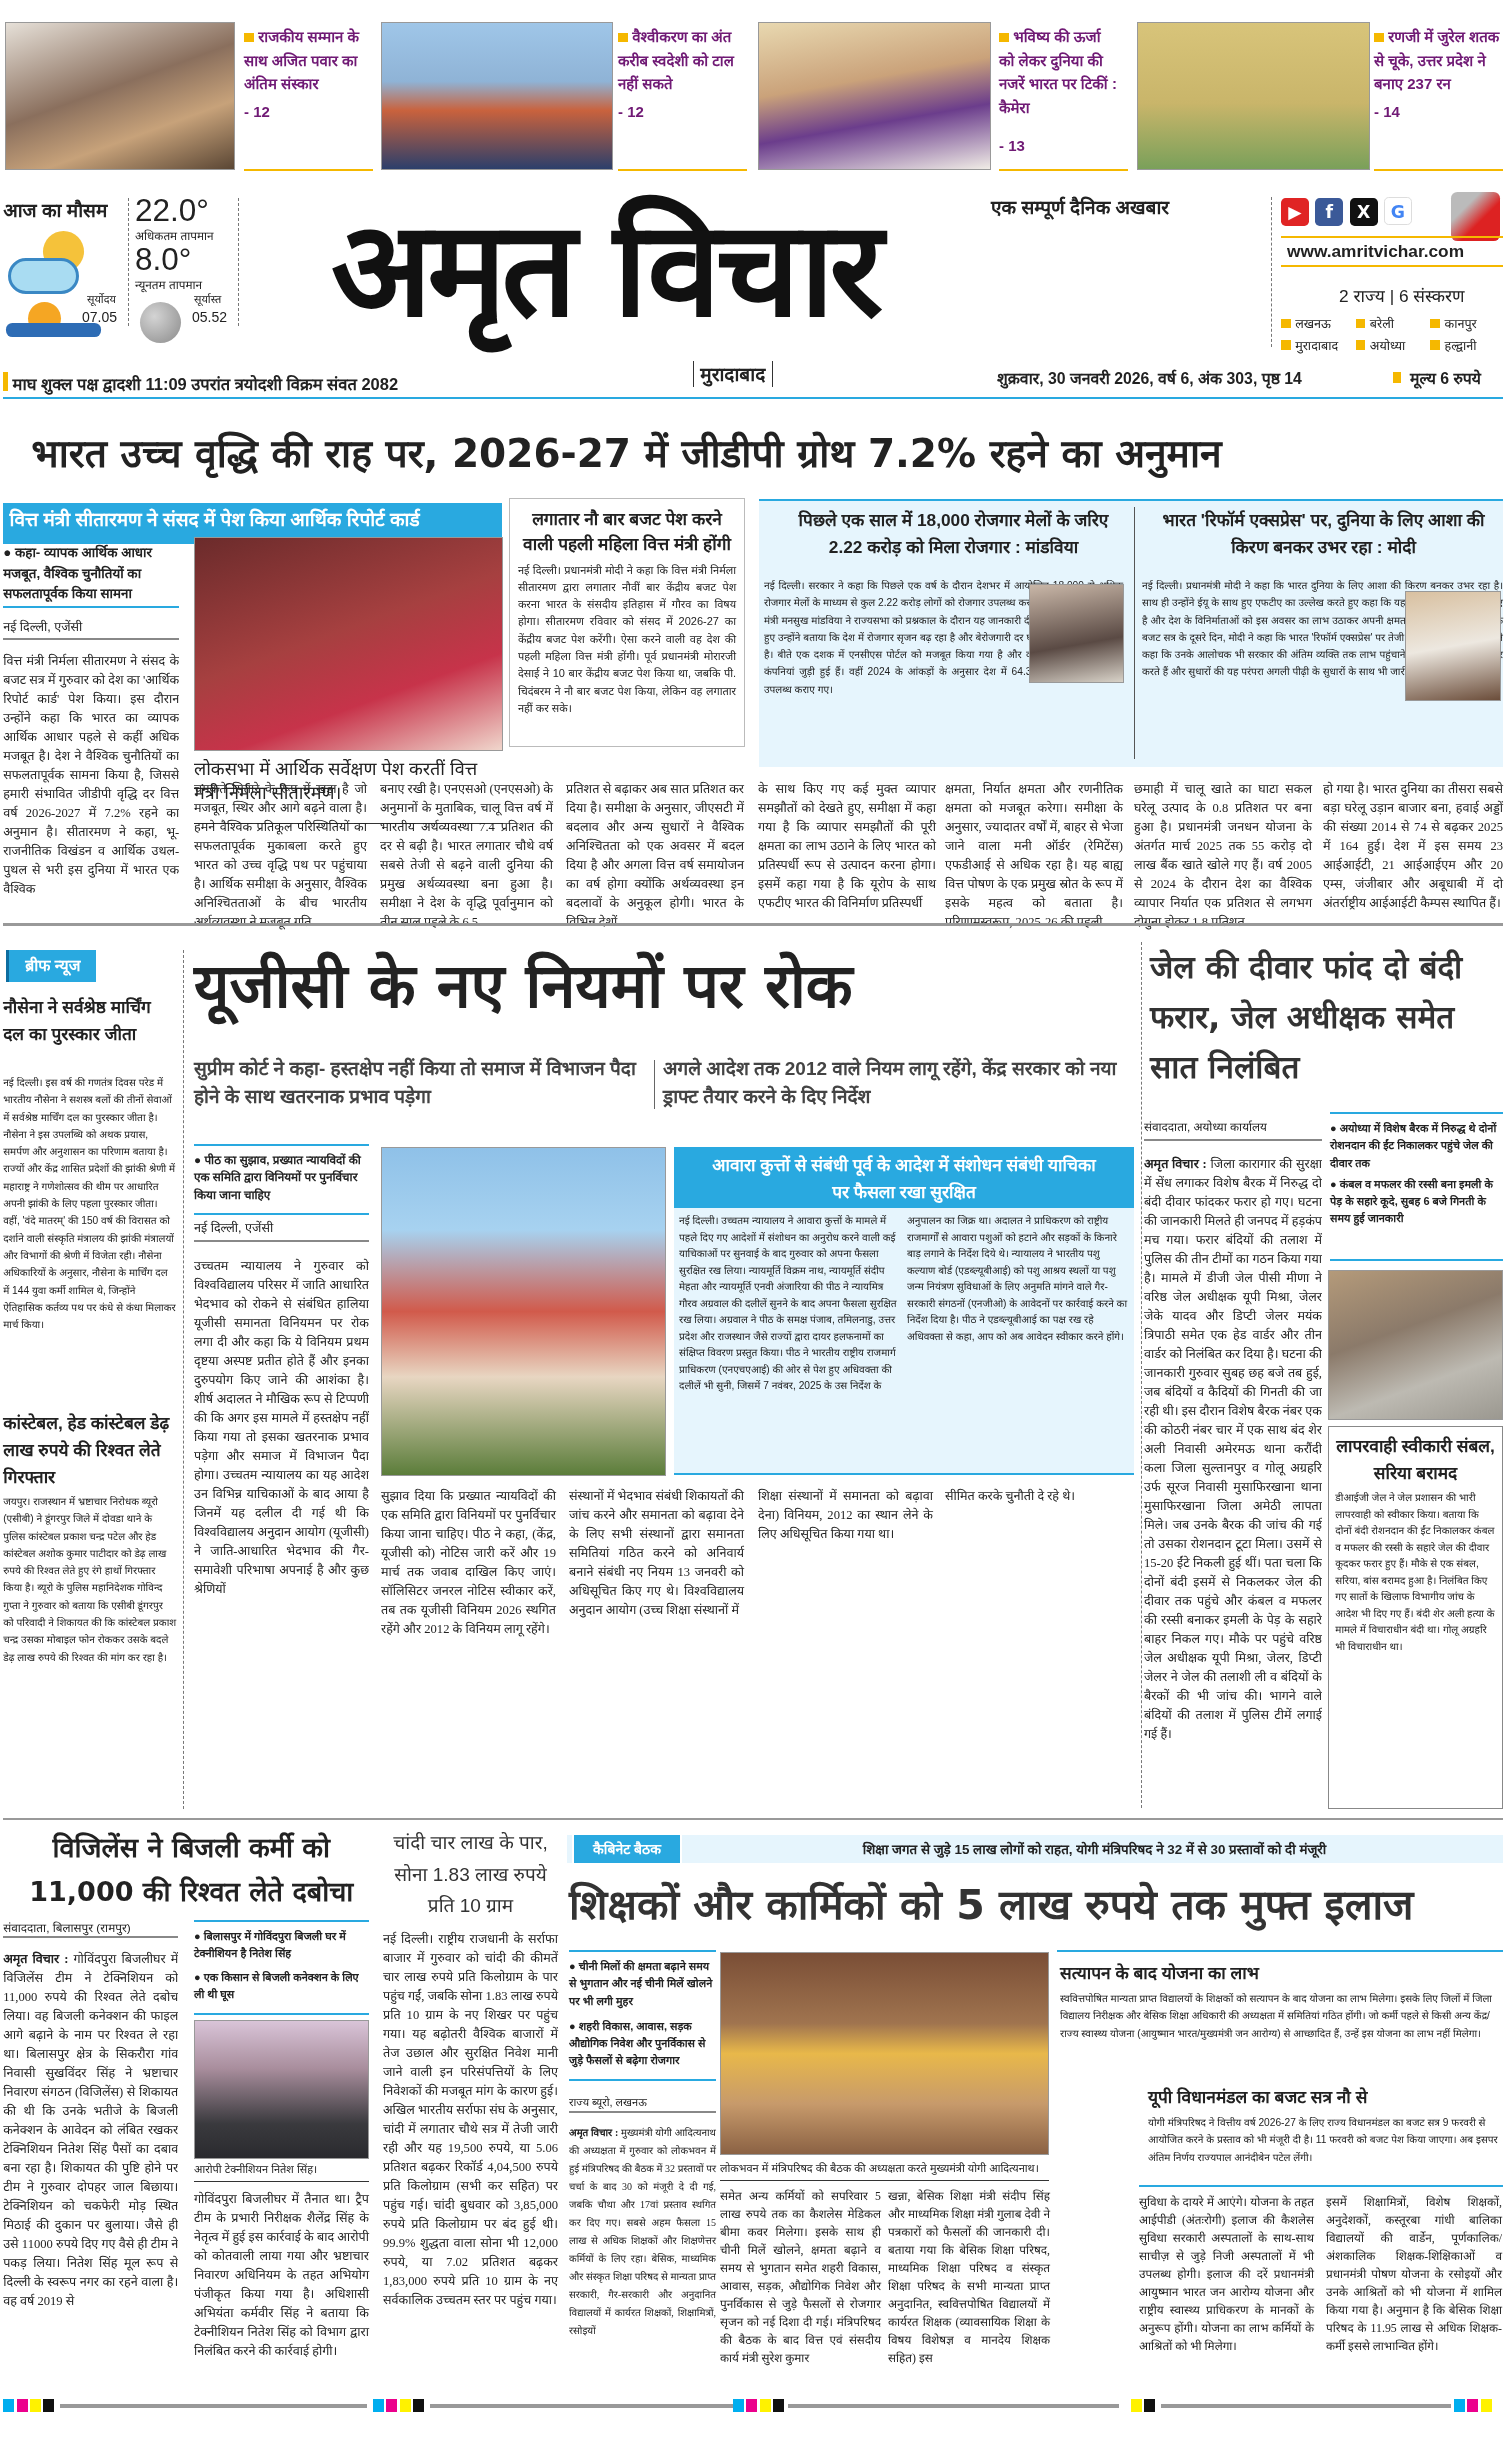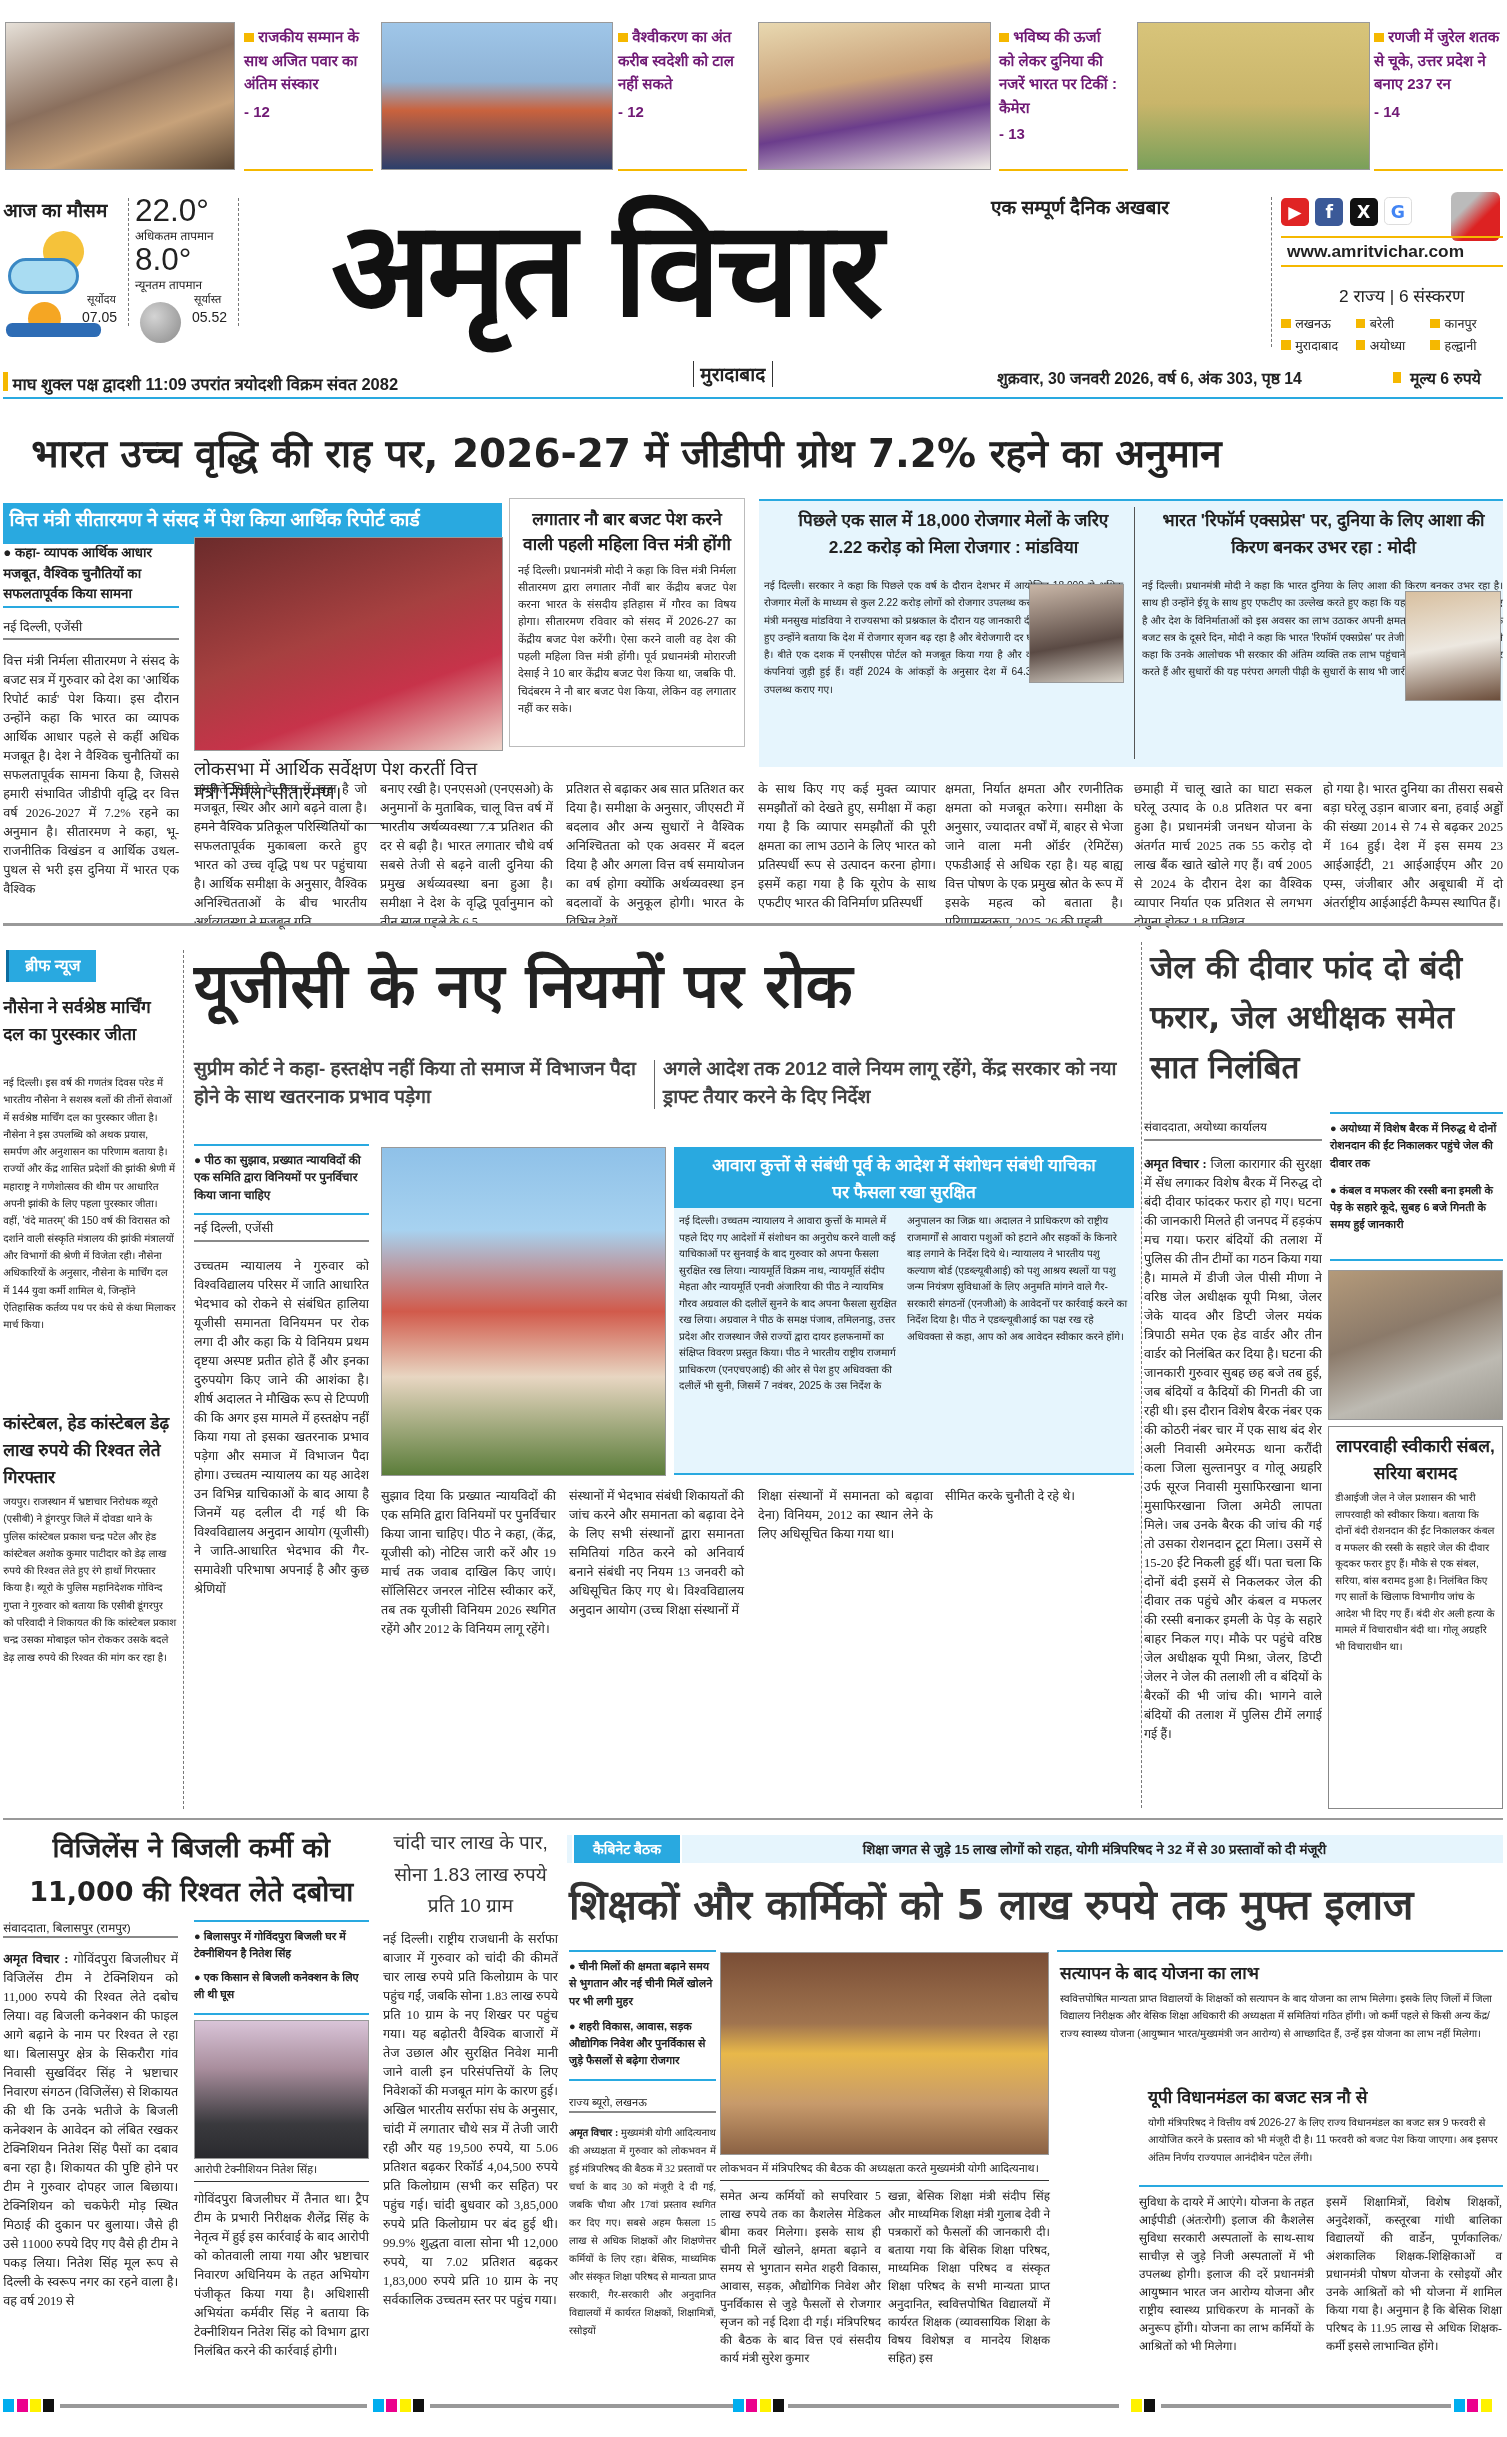--- a/index.html
+++ b/index.html
@@ -50,21 +50,21 @@
 <div class="abs photo launch" style="left:381px;top:22px;width:232px;height:148px;"></div>
 <div class="abs teaser-text" style="left:618px;top:25px;width:118px;">
   <span class="teaser-bullet"></span><span>वैश्वीकरण का अंत करीब स्वदेशी को टाल नहीं सकते</span>
   <div style="margin-top:4.7px;">- 12</div>
 </div>
 <div class="abs yellow-rule" style="left:618px;top:169px;width:129px;"></div>
 
 <div class="abs photo minister" style="left:758px;top:22px;width:233px;height:148px;"></div>
 <div class="abs teaser-text" style="left:999px;top:25px;width:118px;">
   <span class="teaser-bullet"></span><span>भविष्य की ऊर्जा को लेकर दुनिया की नजरें भारत पर टिकीं : कैमेरा</span>
-  <div style="margin-top:3px;">- 13</div>
+  <div style="margin-top:15px;">- 13</div>
 </div>
 <div class="abs yellow-rule" style="left:999px;top:169px;width:129px;"></div>
 
 <div class="abs photo cricket" style="left:1137px;top:22px;width:233px;height:148px;"></div>
 <div class="abs teaser-text" style="left:1374px;top:25px;width:126px;">
   <span class="teaser-bullet"></span><span>रणजी में जुरेल शतक से चूके, उत्तर प्रदेश ने बनाए 237 रन</span>
   <div style="margin-top:4.7px;">- 14</div>
 </div>
 <div class="abs yellow-rule" style="left:1374px;top:169px;width:129px;"></div>
 
@@ -190,21 +190,21 @@
 <div class="abs body-txt" style="left:945px;top:1487px;width:175px;">सीमित करके चुनौती दे रहे थे।</div>
 
 <div class="abs dash-v" style="left:1141px;top:942px;height:866px;"></div>
 
 <div class="abs big-h" style="left:1150px;top:942px;width:353px;font-size:31.5px;line-height:50px;text-align:left;color:#333;">जेल की दीवार फांद दो बंदी फरार, जेल अधीक्षक समेत सात निलंबित</div>
 <div class="abs cond" style="left:1144px;top:1118px;font-size:11.8px;">संवाददाता, अयोध्या कार्यालय</div>
 <div class="abs grey-rule" style="left:1144px;top:1139px;width:178px;"></div>
 <div class="abs cyan-rule" style="left:1330px;top:1112px;width:173px;"></div>
 <div class="abs sub-b" style="left:1330px;top:1120px;width:173px;font-size:11px;line-height:17.3px;">
   <div><span>● </span><span>अयोध्या में विशेष बैरक में निरुद्ध थे दोनों रोशनदान की ईंट निकालकर पहुंचे जेल की दीवार तक</span></div>
-  <div style="margin-top:10px;"><span>● </span><span>कंबल व मफलर की रस्सी बना इमली के पेड़ के सहारे कूदे, सुबह 6 बजे गिनती के समय हुई जानकारी</span></div>
+  <div style="margin-top:4px;"><span>● </span><span>कंबल व मफलर की रस्सी बना इमली के पेड़ के सहारे कूदे, सुबह 6 बजे गिनती के समय हुई जानकारी</span></div>
 </div>
 <div class="abs cyan-rule" style="left:1330px;top:1259px;width:173px;"></div>
 <div class="abs body-txt" style="left:1144px;top:1155px;width:178px;height:654px;overflow:hidden;">
   <b>अमृत विचार :</b> <span>जिला कारागार की सुरक्षा में सेंध लगाकर विशेष बैरक में निरुद्ध दो बंदी दीवार फांदकर फरार हो गए। घटना की जानकारी मिलते ही जनपद में हड़कंप मच गया। फरार बंदियों की तलाश में पुलिस की तीन टीमों का गठन किया गया है। मामले में डीजी जेल पीसी मीणा ने वरिष्ठ जेल अधीक्षक यूपी मिश्रा, जेलर जेके यादव और डिप्टी जेलर मयंक त्रिपाठी समेत एक हेड वार्डर और तीन वार्डर को निलंबित कर दिया है। घटना की जानकारी गुरुवार सुबह छह बजे तब हुई, जब बंदियों व कैदियों की गिनती की जा रही थी। इस दौरान विशेष बैरक नंबर एक की कोठरी नंबर चार में एक साथ बंद शेर अली निवासी अमेरमऊ थाना करौंदी कला जिला सुल्तानपुर व गोलू अग्रहरि उर्फ सूरज निवासी मुसाफिरखाना थाना मुसाफिरखाना जिला अमेठी लापता मिले। जब उनके बैरक की जांच की गई तो उसका रोशनदान टूटा मिला। उसमें से 15-20 ईंटे निकली हुई थीं। पता चला कि दोनों बंदी इसमें से निकलकर जेल की दीवार तक पहुंचे और कंबल व मफलर की रस्सी बनाकर इमली के पेड़ के सहारे बाहर निकल गए। मौके पर पहुंचे वरिष्ठ जेल अधीक्षक यूपी मिश्रा, जेलर, डिप्टी जेलर ने जेल की तलाशी ली व बंदियों के बैरकों की भी जांच की। भागने वाले बंदियों की तलाश में पुलिस टीमें लगाई गई हैं।</span>
 </div>
 <div class="abs photo jail" style="left:1328px;top:1270px;width:175px;height:150px;"></div>
 <div class="abs" style="left:1328px;top:1426px;width:175px;height:383px;border:0.8px solid #888;padding:6.3px;">
   <div class="sub-b" style="font-size:17.3px;line-height:27px;text-align:center;">लापरवाही स्वीकारी संबल, सरिया बरामद</div>
   <div class="body-sans" style="font-size:10.2px;line-height:16.5px;text-align:left;margin-top:3.2px;">डीआईजी जेल ने जेल प्रशासन की भारी लापरवाही को स्वीकार किया। बताया कि दोनों बंदी रोशनदान की ईंट निकालकर कंबल व मफलर की रस्सी के सहारे जेल की दीवार कूदकर फरार हुए हैं। मौके से एक संबल, सरिया, बांस बरामद हुआ है। निलंबित किए गए सातों के खिलाफ विभागीय जांच के आदेश भी दिए गए हैं। बंदी शेर अली हत्या के मामले में विचाराधीन बंदी था। गोलू अग्रहरि भी विचाराधीन था।</div>
 </div>

